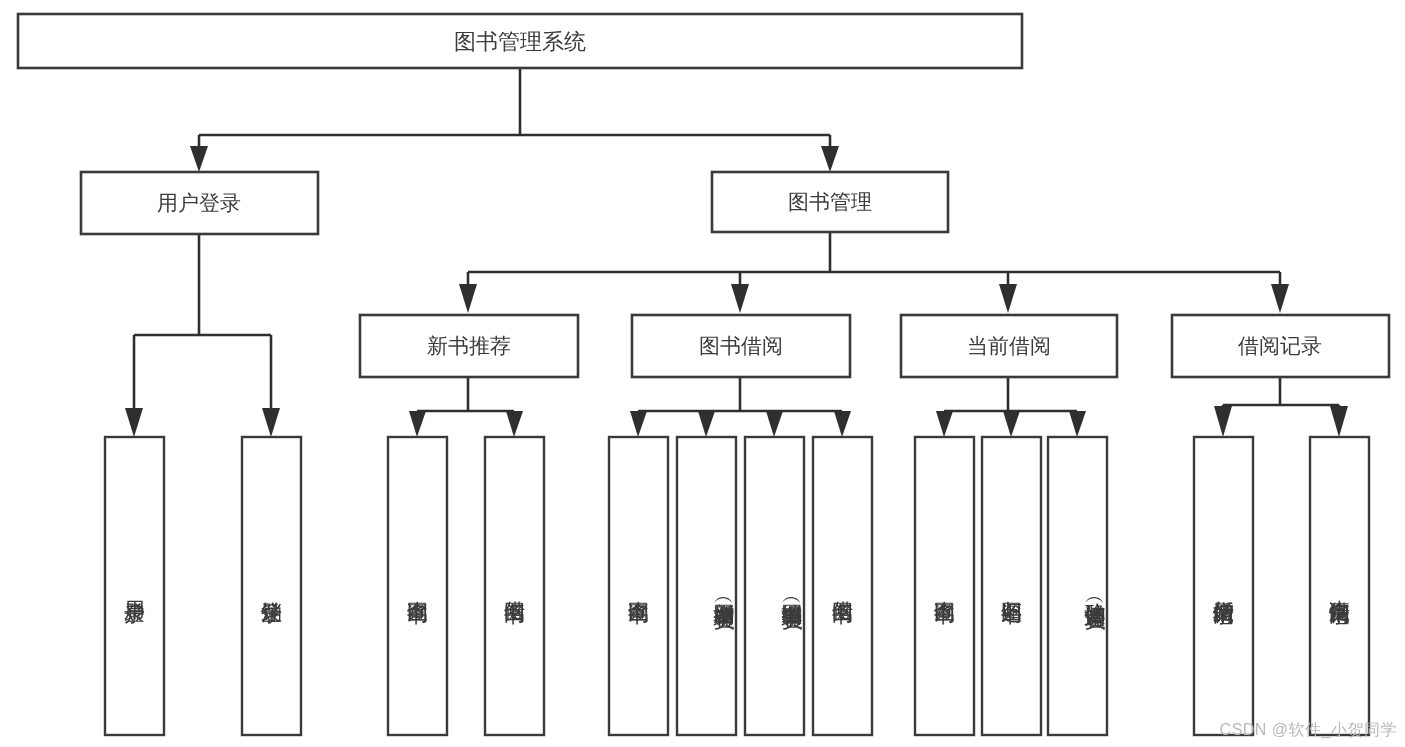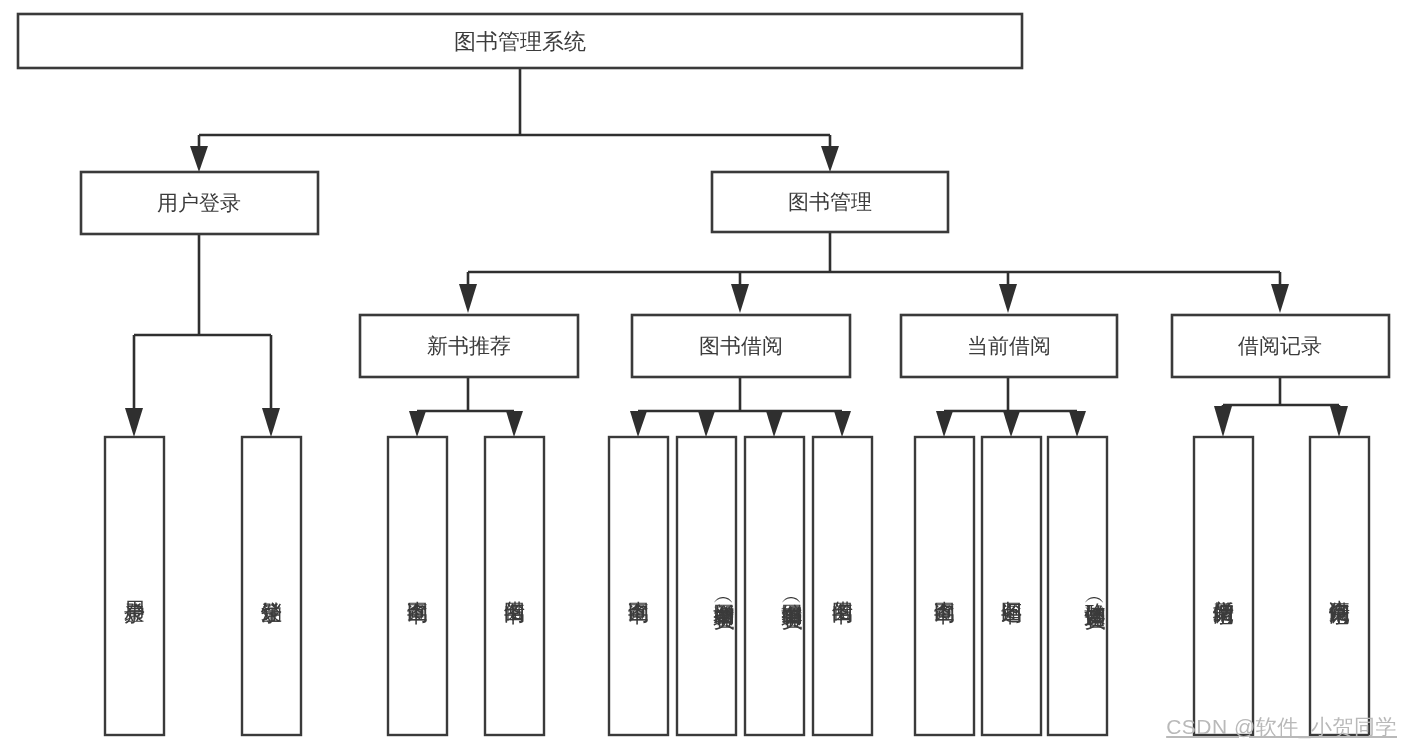--- a/index.html
+++ b/index.html
@@ -74,25 +74,24 @@
     align-items: center;
     justify-content: center;
     white-space: nowrap;
     pointer-events: none;
   }
   #watermark {
     position: absolute;
     right: 8px;
     bottom: 6px;
     font-family: "Liberation Sans", "DejaVu Sans", sans-serif;
-    font-size: 21px;
+    font-size: 16px;
     color: #b9b9b9;
     letter-spacing: 0.5px;
     user-select: none;
-    text-decoration: underline;
   }
 </style>
 </head>
 <body>
 
 <div id="diagram-root">
 
   <svg id="flow-svg" viewBox="0 0 1405 747">
 
     <g>

